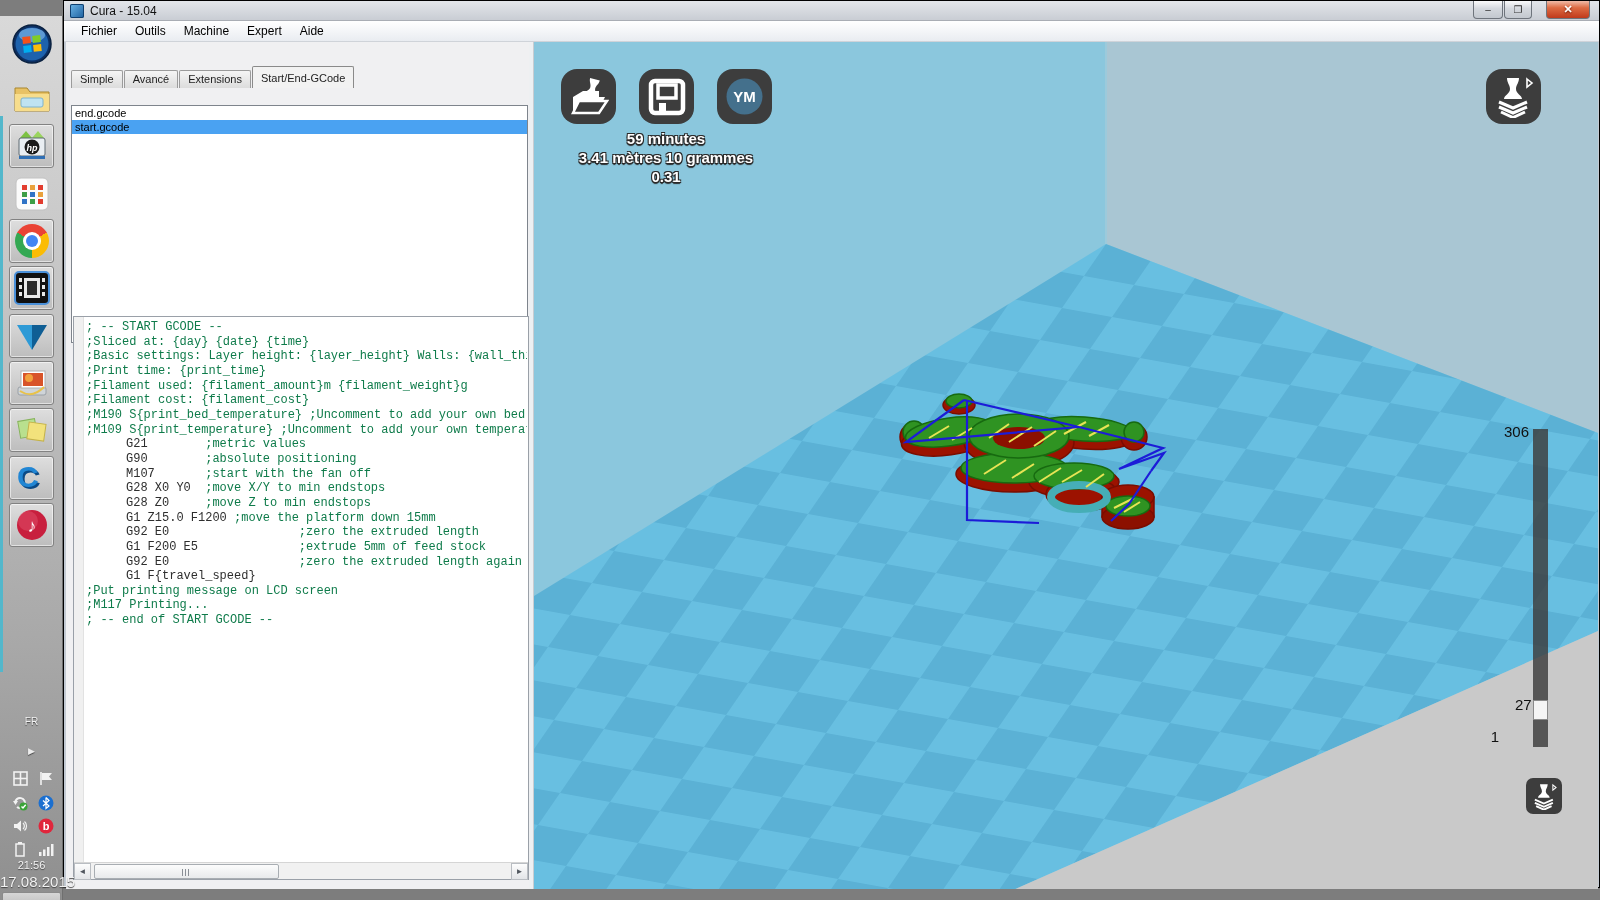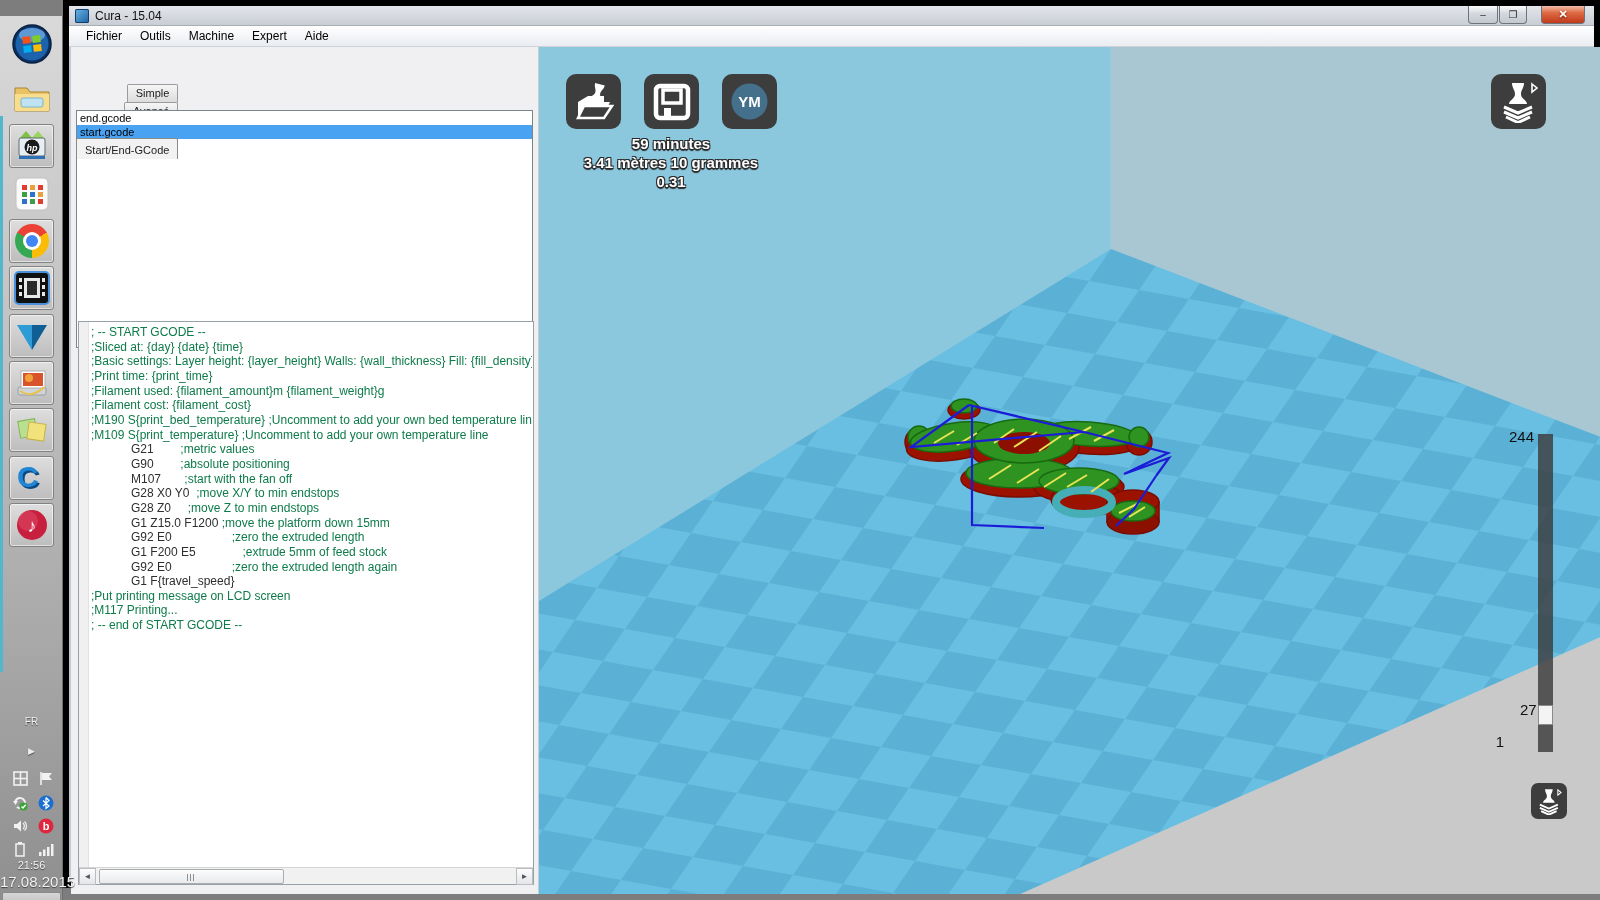--- a/index.html
+++ b/index.html
@@ -14,68 +14,68 @@
   .tb-btn { position:absolute; left:9px; width:45px; height:44px; display:flex; align-items:center; justify-content:center; }
   .tb-btn.framed { border:1px solid #828282; border-radius:3px;
     background:linear-gradient(#dedede,#bdbdbd); box-shadow:inset 0 0 0 1px rgba(255,255,255,.55); }
   .tray { position:absolute; color:#f2f2f2; text-shadow:0 1px 1px #444; width:63px; text-align:center; }
   .tray-ic { position:absolute; width:18px; height:18px; display:flex; align-items:center; justify-content:center; }
   #show-desktop { position:absolute; left:2px; top:876px; width:59px; height:16px;
     background:linear-gradient(#d6d6d6,#bdbdbd); border:1px solid #8a8a8a; border-radius:2px; }
 
   
   #win { position:absolute; left:63px; top:0; width:1537px; height:888px;
-    background:#eef0f2; border:6px solid #000000; box-shadow:inset 0 0 0 2px #c3cad3; }
+    background:#eef0f2; border:1px solid #000000; box-shadow:inset 0 0 0 2px #c3cad3; }
   #titlebar { position:absolute; left:0; top:0; width:100%; height:20px;
     background:linear-gradient(#e3e6ea,#c9cdd4); border-bottom:1px solid #a9adb4; }
   #title-icon { position:absolute; left:6px; top:3px; width:14px; height:14px; border-radius:2px;
     background:linear-gradient(135deg,#6db6e8,#1c5f9e); box-shadow:inset 0 0 0 1px #0e3e6e; }
   #title-text { position:absolute; left:26px; top:3px; font-size:12px; color:#111; }
   .winbtn { position:absolute; top:0; height:18px; border:1px solid #6e747c; border-top:none;
     border-radius:0 0 4px 4px; background:linear-gradient(#fbfbfc,#d4d8de 45%,#c3c8cf);
     display:flex; align-items:center; justify-content:center; font-size:10px; color:#333; }
   #btn-min { right:96px; width:30px; }
   #btn-restore { right:67px; width:28px; }
   #btn-close { right:9px; width:44px; background:linear-gradient(#f0bba8,#dd6b43 40%,#c03a1c);
     color:#fff; font-weight:bold; font-size:11px; text-shadow:0 1px 2px #6e1a08; }
   #menubar { position:absolute; left:0; top:20px; width:100%; height:21px;
     background:linear-gradient(#ffffff,#e9ecf1); border-bottom:1px solid #cfd3d9; display:flex; align-items:center; padding-left:8px; }
   .menu-item { font-size:12px; color:#000; padding:2px 9px; }
 
   
-  #tabs { position:absolute; left:5px; top:37px; height:22px; display:flex; align-items:flex-end;flex-direction:column; }
+  #tabs { position:absolute; left:5px; top:24px; height:22px; display:flex; align-items:flex-end; }
   .tab { font-size:11px; color:#222; border:1px solid #9b9b9b; border-bottom:none;
     background:linear-gradient(#f5f5f5,#dcdcdc); padding:2px 8px 3px; height:18px; margin-right:1px;
     border-radius:2px 2px 0 0; }
   .tab.active { background:#f2f2f2; height:22px; padding-top:5px; border-color:#8a8a8a; position:relative; z-index:2; }
   #filelist { position:absolute; left:5px; top:63px; width:457px; height:238px; background:#fff;
     border:1px solid #7e848c; font-size:11px; }
   .file-row { height:14px; line-height:14px; padding-left:3px; color:#000; }
   .file-row.selected { background:#4aa2f2; }
   #gcodebox { position:absolute; left:7px; top:274px; width:456px; height:564px; background:#fff;
     border:1px solid #9aa0a8; }
   #gutter { position:absolute; left:0; top:0; width:10px; height:100%; background:#f0f0f0; border-right:1px solid #e2e2e2; }
   #gcode-lines { position:absolute; left:12px; top:3px; right:1px; bottom:18px; overflow:hidden;
-    font-family:Liberation Sans, sans-serif; font-size:12px; line-height:14.65px; white-space:pre; }
+    font-family:Liberation Mono, monospace; font-size:12px; line-height:14.65px; white-space:pre; }
   .gc-cmd { color:#2e2e2e;margin-left:40px; } .gc-com { color:#0e7b4a; }
   #hscroll { position:absolute; left:0; bottom:0; width:100%; height:17px; background:#f1f1f1; border-top:1px solid #d5d5d5; }
   .sb-arrow { position:absolute; top:0; width:17px; height:17px; display:flex; align-items:center; justify-content:center;
     font-size:8px; color:#50565e; background:linear-gradient(#fdfdfd,#e3e5e8); border:1px solid #b9bdc2; }
   #sb-left { left:0; } #sb-right { right:0; }
   #sb-thumb { position:absolute; left:20px; top:1px; width:185px; height:15px; background:linear-gradient(#fcfcfc,#e8eaec);
     border:1px solid #a8adb2; border-radius:2px; }
   #sb-grip { position:absolute; left:50%; top:4px; width:9px; height:7px; margin-left:-5px;
     background:repeating-linear-gradient(90deg,#8a8f96 0 1px,transparent 1px 3px); }
 
   #panel { position:absolute; left:2px; top:41px; width:466px; height:847px; background:#f0f0f2; }
   #splitter { position:absolute; left:465px; top:41px; width:5px; height:847px; background:#eef0f2; border-right:1px solid #c9cdd2; }
 
   
   #viewport { position:absolute; left:470px; top:41px; width:1064px; height:847px; background:#8bc7dd; overflow:hidden; }
-  .vp-btn { position:absolute; width:55px; height:55px; border-radius:10px; background:#3d3d3d;
+  .vp-btn { position:absolute; width:55px; height:55px; border-radius:16px; background:#3d3d3d;
     display:flex; align-items:center; justify-content:center; }
   #btn-load { left:27px; top:27px; } #btn-save { left:105px; top:27px; } #btn-share { left:183px; top:27px; }
   #btn-view { left:952px; top:27px; }
   #btn-view-mini { left:992px; top:736px; width:36px; height:36px; border-radius:7px; }
   #stats { position:absolute; left:12px; top:87px; width:240px; text-align:center; color:#fff;
     font-size:15px; font-weight:bold; line-height:19px;
     text-shadow:-1px -1px 0 #2a2a2a,1px -1px 0 #2a2a2a,-1px 1px 0 #2a2a2a,1px 1px 0 #2a2a2a,0 2px 1px #2a2a2a; }
   #layer-track { position:absolute; left:999px; top:387px; width:15px; height:318px; background:rgba(60,60,60,.82); }
   #layer-handle { position:absolute; left:999px; top:658px; width:15px; height:20px; background:#f4f4f4; border:1px solid #8a8a8a; }
   .slider-label { position:absolute; font-size:15px; color:#101010; }
@@ -433,17 +433,17 @@
     
     <div id="stats">
       <div>59 minutes</div>
       <div>3.41 mètres 10 grammes</div>
       <div>0.31</div>
     </div>
 
     
     <div id="layer-track"></div>
     <div id="layer-handle"></div>
-    <div class="slider-label" id="lbl-max">244</div>
+    <div class="slider-label" id="lbl-max">306</div>
     <div class="slider-label" id="lbl-cur">27</div>
     <div class="slider-label" id="lbl-min">1</div>
   </div>
 </div>
 
 </body></html>

